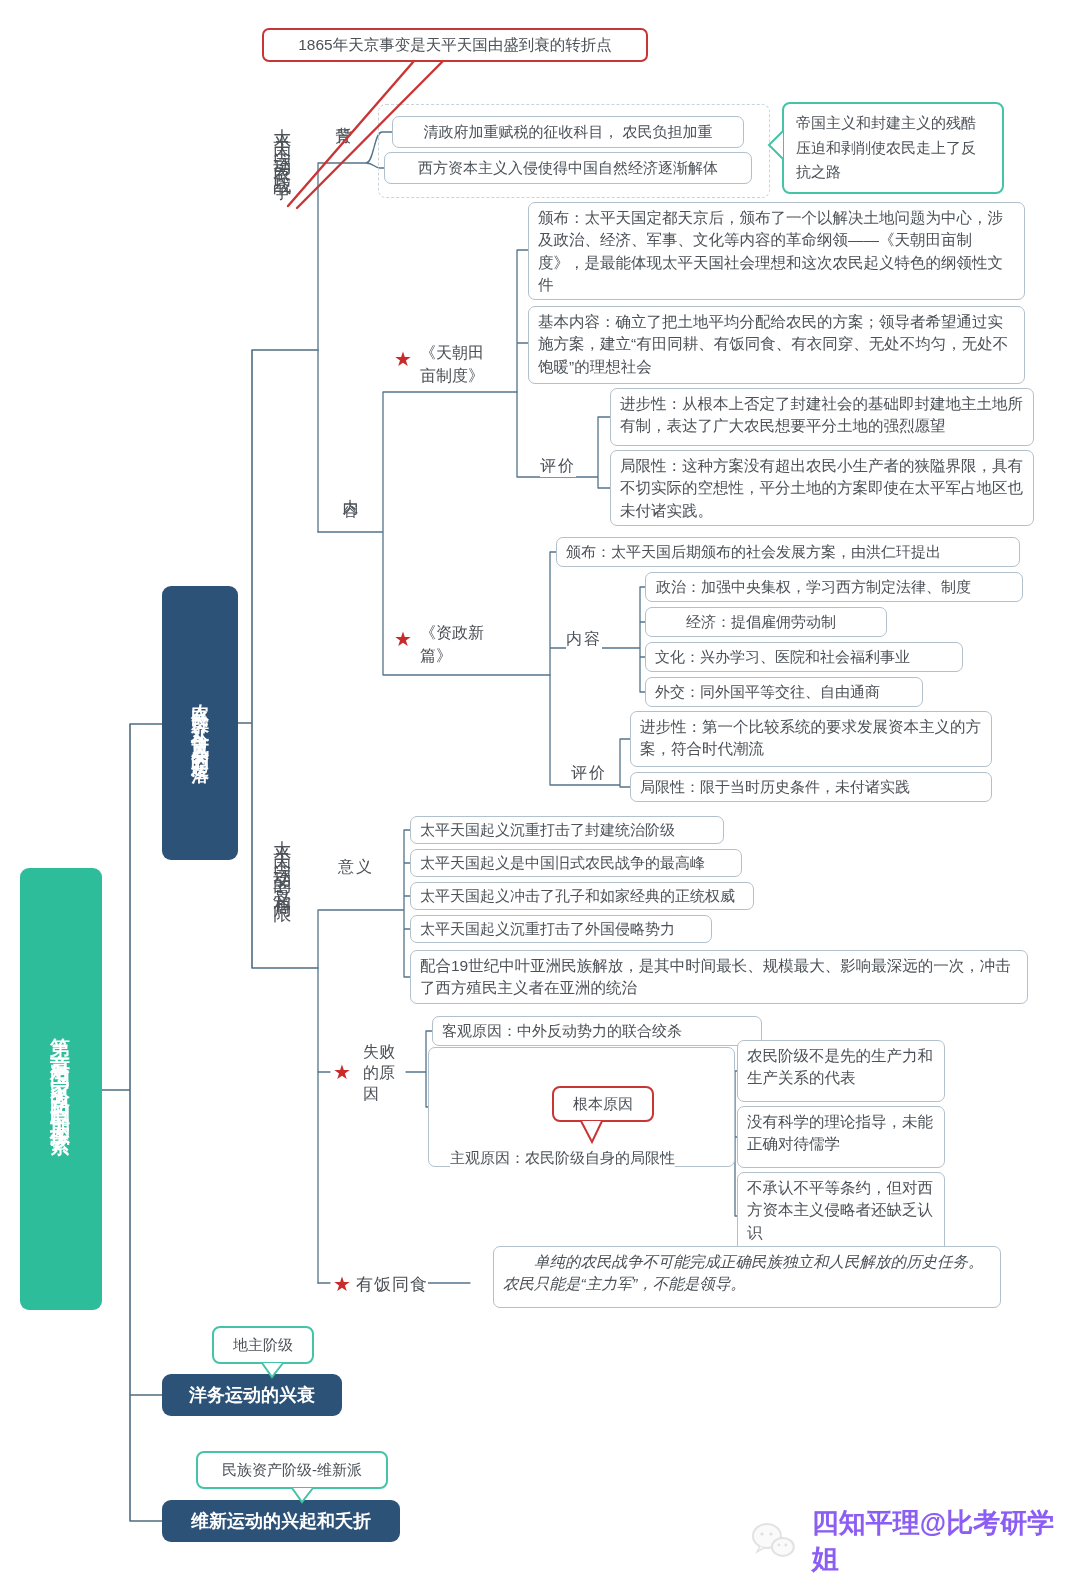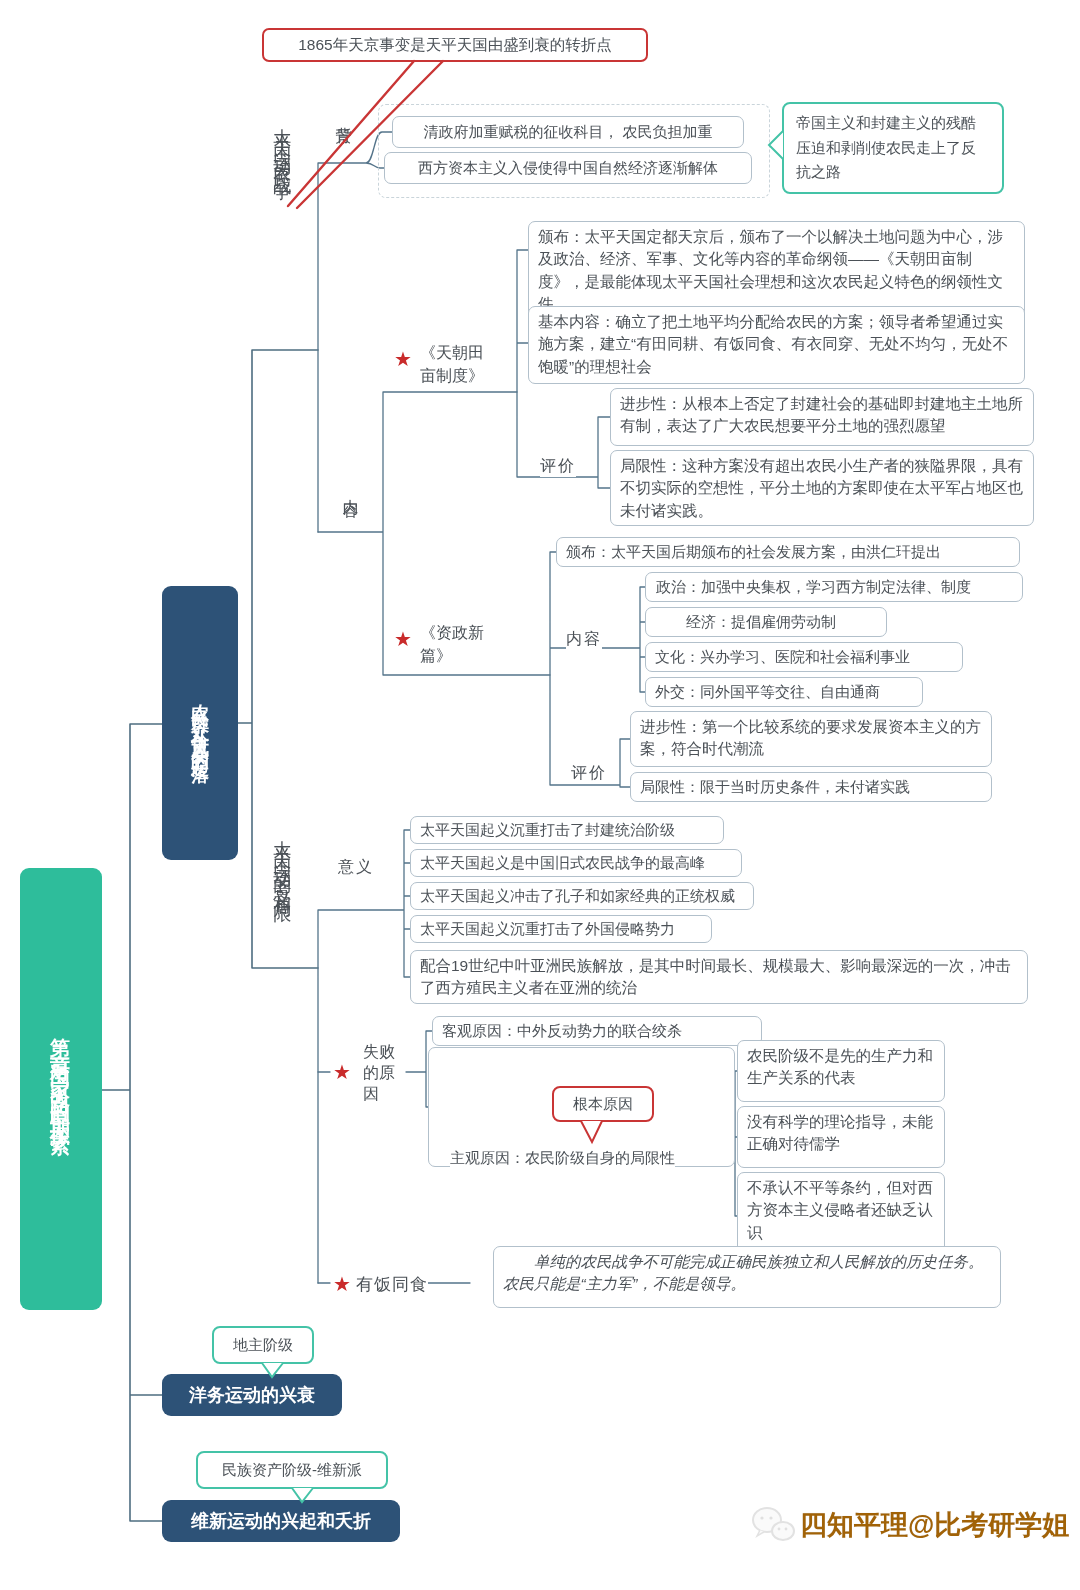--- a/index.html
+++ b/index.html
@@ -21,22 +21,22 @@
           display:flex;align-items:center;justify-content:center;box-sizing:border-box;}
   .green{background:#2ebd9b;}
   .navy{background:#2d5277;}
   .callout{position:absolute;z-index:1;background:#fff;border-radius:8px;box-sizing:border-box;
            display:flex;align-items:center;justify-content:center;font-size:15px;}
   .tealb{border:2px solid #44c3a7;}
   .redb{border:2px solid #c93535;}
   .annotation{position:absolute;z-index:1;background:#fff;border:2px solid #c93535;border-radius:7px;
               box-sizing:border-box;display:flex;align-items:center;justify-content:center;font-size:15.5px;}
   .dashed{position:absolute;z-index:0;border:1.5px dashed #c9d4da;border-radius:8px;box-sizing:border-box;}
-  .watermark{position:absolute;z-index:2;display:flex;align-items:center;gap:4px;
-             color:#a16207;font-size:27px;font-weight:bold;
+  .watermark{position:absolute;z-index:2;display:flex;align-items:center;gap:16px;
+             color:#8b5cf6;font-size:27px;font-weight:bold;
              text-shadow:1px 1px 0 #ffffff,0 0 1px #d4d4d4;}
 </style>
 </head>
 <body>
 
 <div class="canvas">
 
   <svg class="layer under" width="1080" height="1590">
     <g stroke="#4e6d80" stroke-width="1.6" fill="none" stroke-linecap="round">
       <path d="M102,1090 H130 M130,724 V1521 M130,724 H162 M130,1395 H162 M130,1521 H162"></path>
@@ -71,21 +71,21 @@
   <div class="plain vtext smalllabel" style="left:333px;top:114px;">背景</div>
   <div class="dashed" style="left:378px;top:104px;width:392px;height:94px;"></div>
   <div class="node ctr" style="left:392px;top:116px;width:352px;height:32px;">清政府加重赋税的征收科目， 农民负担加重</div>
   <div class="node ctr" style="left:384px;top:152px;width:368px;height:32px;">西方资本主义入侵使得中国自然经济逐渐解体</div>
   <div class="callout tealb" style="left:782px;top:102px;width:222px;height:92px;padding:6px 12px;text-align:left;line-height:1.65;">帝国主义和封建主义的残酷压迫和剥削使农民走上了反抗之路</div>
 
   <div class="plain vtext smalllabel" style="left:340px;top:486px;">内容</div>
 
   <span class="star" style="left:394px;top:349px;">★</span>
   <div class="plain" style="left:420px;top:341px;width:70px;line-height:1.45;font-size:16px;">《天朝田亩制度》</div>
-  <div class="node p" style="left:528px;top:202px;width:497px;height:98px;margin-top:19px;">颁布：太平天国定都天京后，颁布了一个以解决土地问题为中心，涉及政治、经济、军事、文化等内容的革命纲领——《天朝田亩制度》，是最能体现太平天国社会理想和这次农民起义特色的纲领性文件</div>
+  <div class="node p" style="left:528px;top:202px;width:497px;height:98px;">颁布：太平天国定都天京后，颁布了一个以解决土地问题为中心，涉及政治、经济、军事、文化等内容的革命纲领——《天朝田亩制度》，是最能体现太平天国社会理想和这次农民起义特色的纲领性文件</div>
   <div class="node p" style="left:528px;top:306px;width:497px;height:78px;">基本内容：确立了把土地平均分配给农民的方案；领导者希望通过实施方案，建立“有田同耕、有饭同食、有衣同穿、无处不均匀，无处不饱暖”的理想社会</div>
   <div class="plain smalllabel" style="left:540px;top:455px;">评价</div>
   <div class="node p" style="left:610px;top:450px;width:424px;height:76px;">局限性：这种方案没有超出农民小生产者的狭隘界限，具有不切实际的空想性，平分土地的方案即使在太平军占地区也未付诸实践。</div>
   <div class="node p" style="left:610px;top:388px;width:424px;height:58px;">进步性：从根本上否定了封建社会的基础即封建地主土地所有制，表达了广大农民想要平分土地的强烈愿望</div>
 
   <span class="star" style="left:394px;top:629px;">★</span>
   <div class="plain" style="left:420px;top:621px;width:70px;line-height:1.45;font-size:16px;">《资政新篇》</div>
   <div class="node" style="left:556px;top:537px;width:464px;height:30px;">颁布：太平天国后期颁布的社会发展方案，由洪仁玕提出</div>
   <div class="plain smalllabel" style="left:566px;top:628px;">内容</div>
   <div class="node" style="left:645px;top:572px;width:378px;height:30px;padding-left:10px;">政治：加强中央集权，学习西方制定法律、制度</div>

